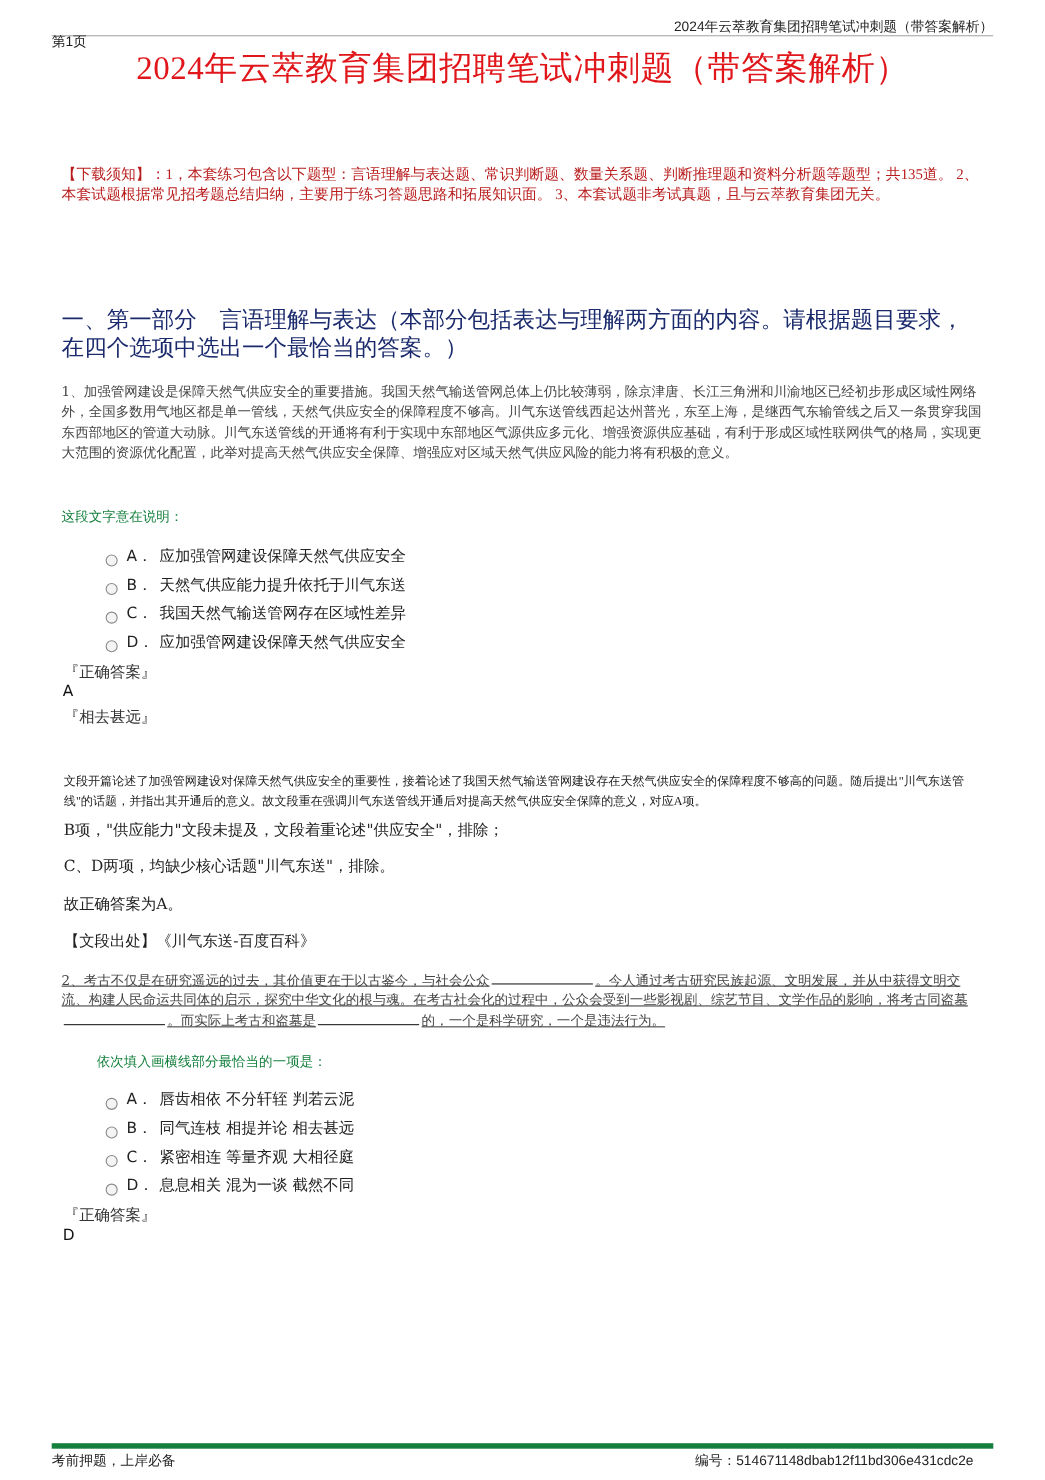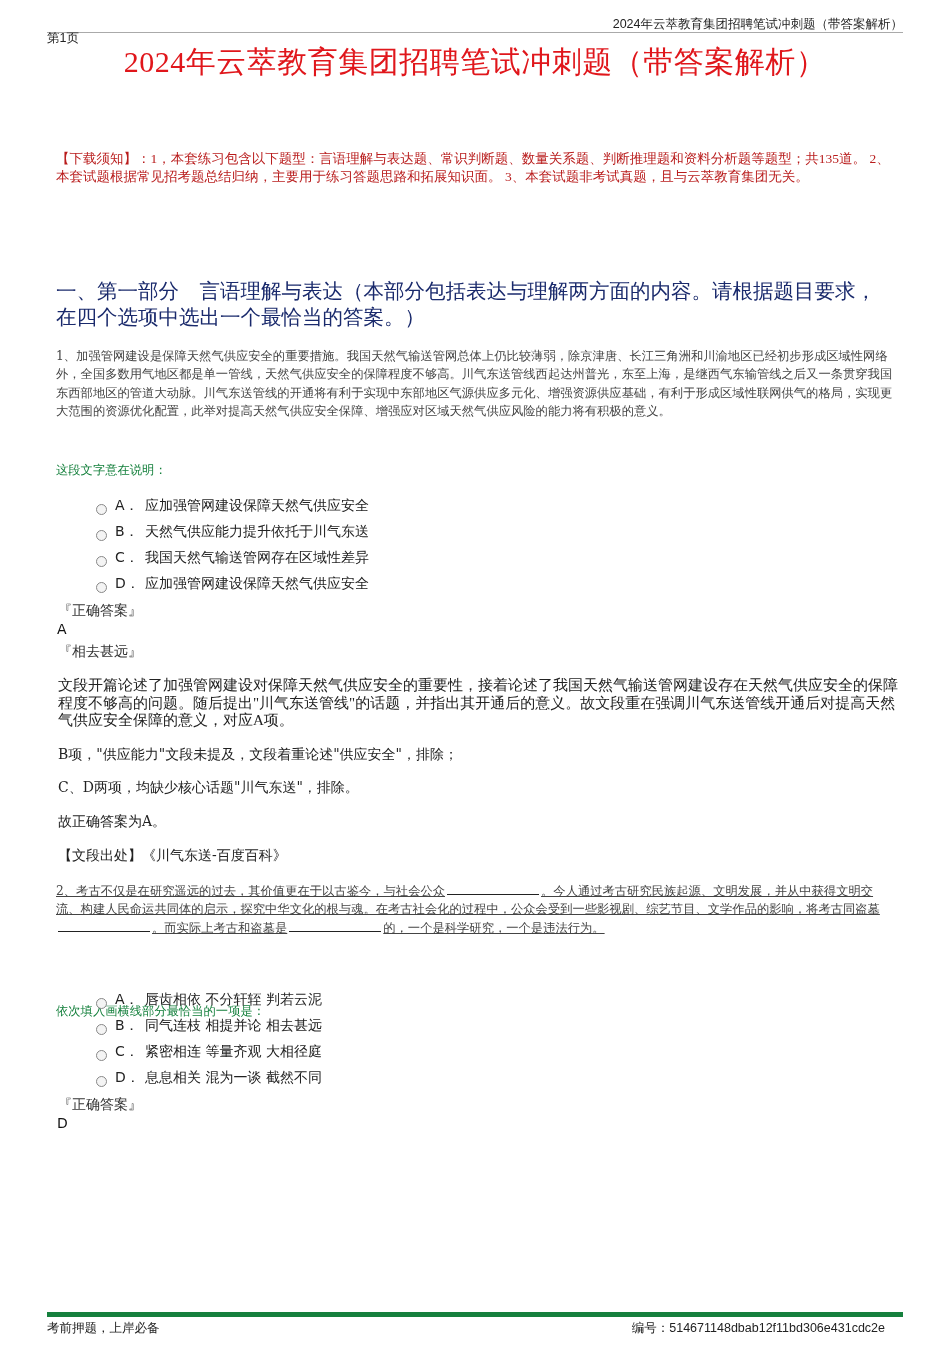--- a/index.html
+++ b/index.html
@@ -23,22 +23,22 @@
           line-height: 18.4px; color: #444; }
   .prompt { position: absolute; left: 56px; font-size: 12.3px; color: #15803d; font-family: Liberation Mono, monospace; }
   .opts { position: absolute; left: 96px; }
   .opt { display: flex; align-items: center; height: 26px; font-size: 14px; color: #222; }
   .radio { width: 9px; height: 9px; border: 1px solid #888; border-radius: 50%;
            margin-right: 8px; margin-top: 6px; background: #f4f4f4; }
   .opt .letter { font-family: "DejaVu Sans", sans-serif; width: 30px; }
   .lbl { position: absolute; left: 58px; font-size: 14px; color: #333; }
   .ans { position: absolute; left: 57px; font-family: "DejaVu Sans", sans-serif;
          font-size: 14px; color: #111; }
-  .analysis { position: absolute; left: 58px; width: 840px; font-size: 15px;
-              line-height: 17.5px; color: #222; font-family: "Liberation Serif", serif; }
+  .analysis { position: absolute; left: 58px; width: 840px; font-size: 11px;
+              line-height: 17.5px; color: #222; font-family: "Liberation Serif", serif; margin-top: 26px; }
   .line { position: absolute; left: 58px; font-size: 14px; color: #222; }
   .blank { display: inline-block; width: 92px; border-bottom: 1px solid #222;
            height: 12px; vertical-align: baseline; margin: 0 2px; }
   .ftr { position: absolute; left: 47px; right: 47px; top: 1312px; height: 20px;
          border-top: 5px solid #15803d; font-family: "Liberation Sans", sans-serif;
          font-size: 12.5px; color: #222; }
   .ftr .l { position: absolute; left: 0; top: 3px; }
   .ftr .r { position: absolute; right: 18px; top: 3px; }
   .ftr .code { font-family: "Liberation Sans", sans-serif; }
 </style>
@@ -87,21 +87,21 @@
 <div class="lbl" style="top:643px;">『相去甚远』</div>
 
 <div class="analysis" style="top:677px;">文段开篇论述了加强管网建设对保障天然气供应安全的重要性，接着论述了我国天然气输送管网建设存在天然气供应安全的保障程度不够高的问题。随后提出"川气东送管线"的话题，并指出其开通后的意义。故文段重在强调川气东送管线开通后对提高天然气供应安全保障的意义，对应A项。</div>
 <div class="line" style="top:746px;">B项，"供应能力"文段未提及，文段着重论述"供应安全"，排除；</div>
 <div class="line" style="top:779px;">C、D两项，均缺少核心话题"川气东送"，排除。</div>
 <div class="line" style="top:813px;">故正确答案为A。</div>
 <div class="line" style="top:847px;">【文段出处】《川气东送-百度百科》</div>
 
 <div class="para" style="top:882px;text-decoration:underline;"><span>2、考古不仅是在研究遥远的过去，其价值更在于以古鉴今，与社会公众</span><span class="blank"></span><span>。今人通过考古研究民族起源、文明发展，并从中获得文明交流、构建人民命运共同体的启示，探究中华文化的根与魂。在考古社会化的过程中，公众会受到一些影视剧、综艺节目、文学作品的影响，将考古同盗墓</span><span class="blank"></span><span>。而实际上考古和盗墓是</span><span class="blank"></span><span>的，一个是科学研究，一个是违法行为。</span></div>
 
-<div class="prompt" style="top:1003px;">依次填入画横线部分最恰当的一项是：</div>
+<div class="prompt" style="top:957px;margin-left:32px;">依次填入画横线部分最恰当的一项是：</div>
 
 <div class="opts" style="top:987px;">
   <div class="opt">
     <span class="radio"></span>
     <span class="letter">A．</span>
     <span>唇齿相依 不分轩轾 判若云泥</span>
   </div>
   <div class="opt">
     <span class="radio"></span>
     <span class="letter">B．</span>

